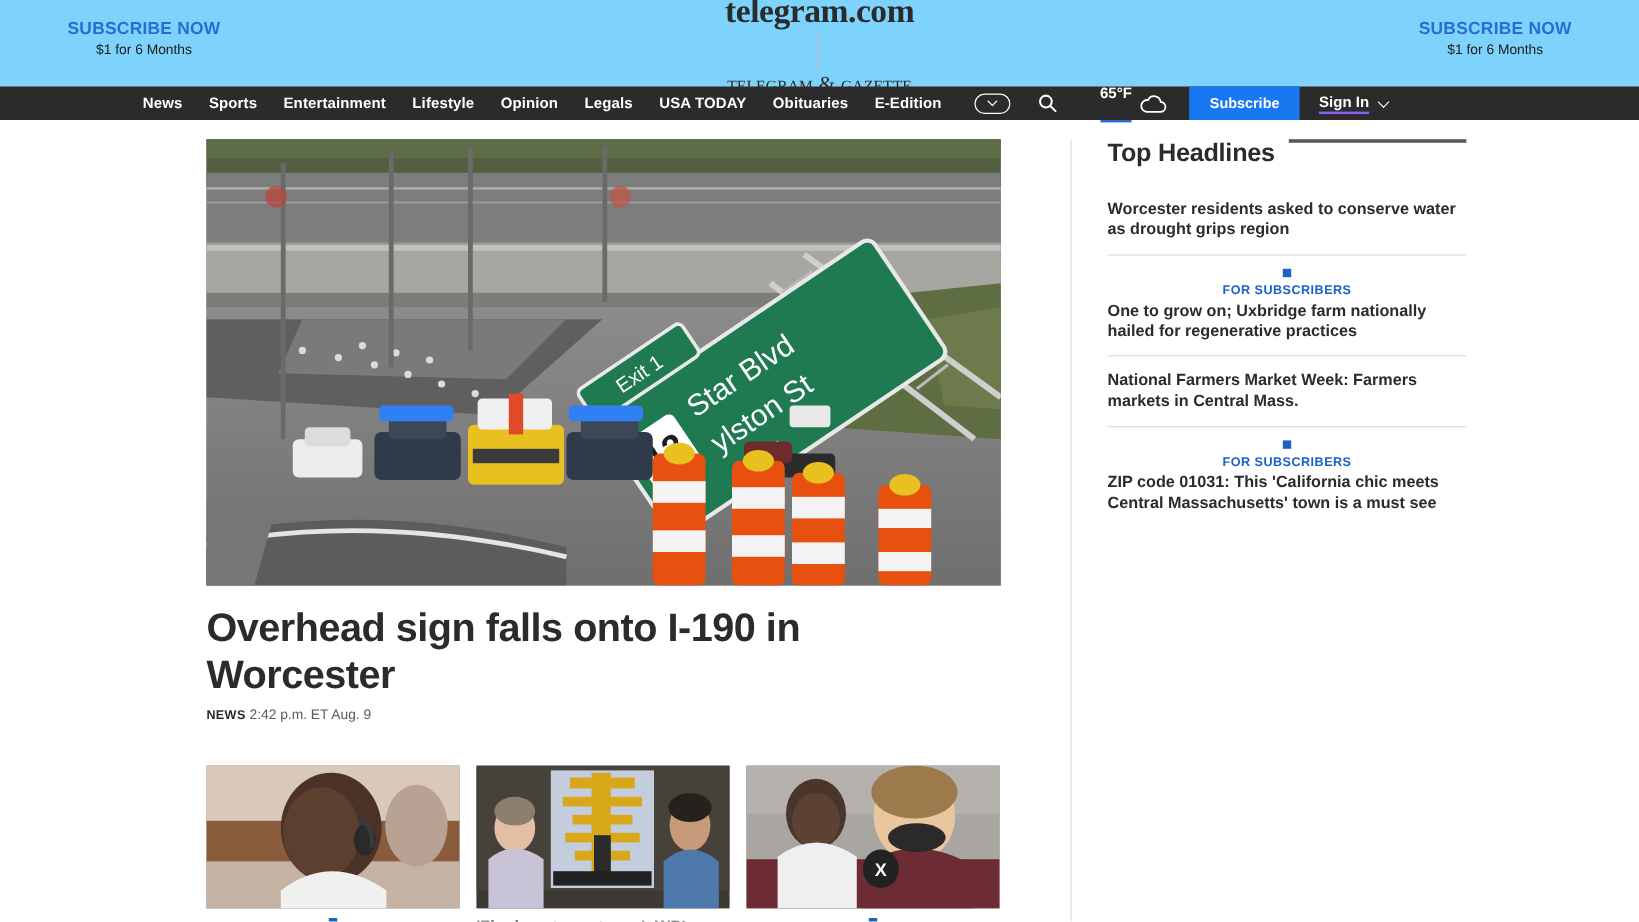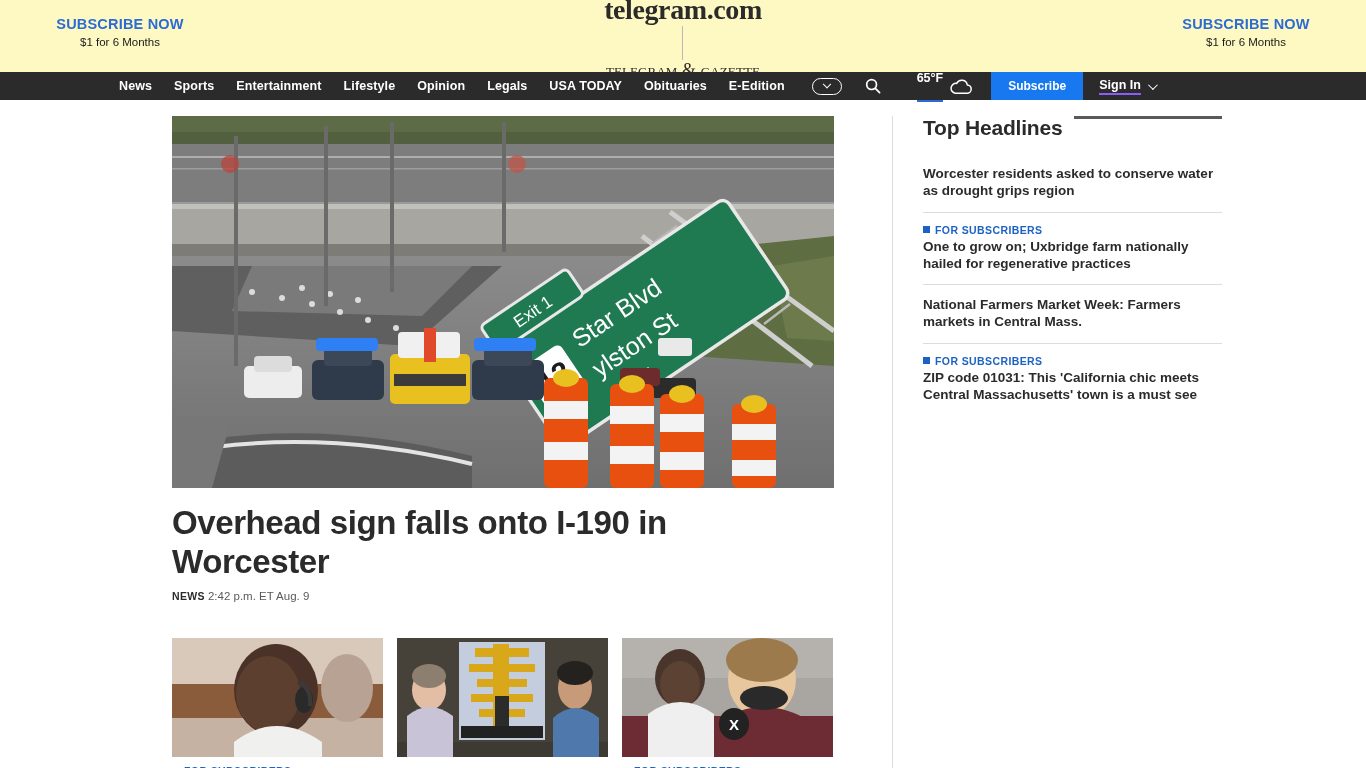--- a/index.html
+++ b/index.html
@@ -8,21 +8,21 @@
     overflow: hidden;
     background: #ffffff;
     font-family: "Liberation Sans", sans-serif;
     -webkit-font-smoothing: antialiased;
   }
 
   
   .promo-bar {
     position: relative;
     height: 72px;
-    background: #fef9c3;
+    background: #7dd3fc;
     display: flex;
     align-items: center;
     justify-content: center;
   }
   .promo-side {
     position: absolute;
     top: 16px;
     text-align: center;
     width: 230px;
     cursor: pointer;
@@ -221,20 +221,21 @@
   
   .sub-badge {
     display: flex;
     align-items: center;
     gap: 5px;
     color: #1c62c4;
     font-size: 10.5px;
     font-weight: bold;
     letter-spacing: 0.4px;
     margin-bottom: 2px;
+    flex-direction: column;
   }
   .sub-badge .sq {
     width: 7px; height: 7px;
     background: #1c62c4;
     display: inline-block;
   }
 
   
   .side-head {
     display: flex;

